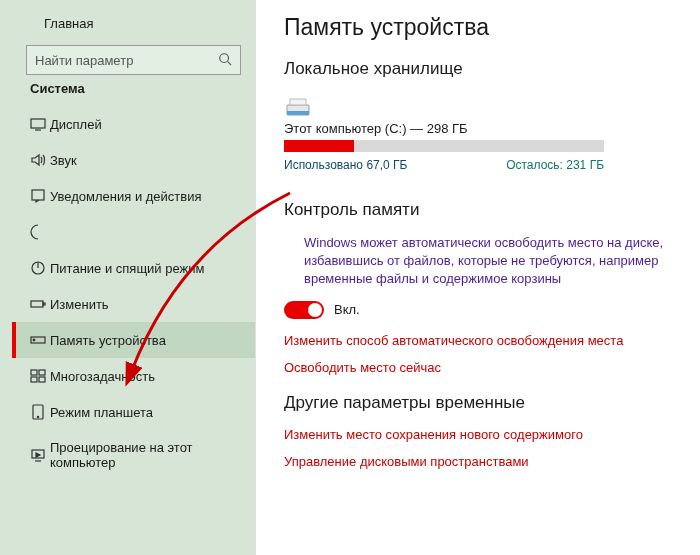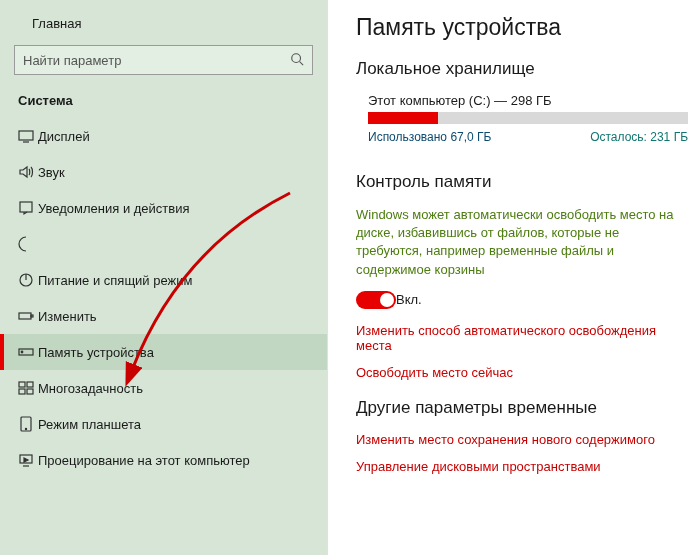--- a/index.html
+++ b/index.html
@@ -7,35 +7,36 @@
     font-family: "Segoe UI", Tahoma, sans-serif;
     font-size: 13px;
     color: #1a1a1a;
     background: #fff;
     width: 700px;
     height: 555px;
     display: flex;
     overflow: hidden;
   }
   .sidebar {
-    width: 328px;
+    width: 256px;
     background: #d6e5d6;
     border-right: 1px solid #e0e0e0;
     padding-top: 10px;
     position: relative;
+    padding-left: 12px;
   }
   .home-row {
     display: flex;
     align-items: center;
     gap: 14px;
     padding: 6px 18px 10px 18px;
     font-size: 13px;
   }
   .searchbox {
-    margin: 4px 14px 14px 14px;
+    margin: 4px 14px 2px 14px;
     height: 30px;
     border: 1px solid #9a9a9a;
     background: #e3efe3;
     display: flex;
     align-items: center;
     padding: 0 8px;
     justify-content: space-between;
   }
   .searchbox span.ph { color: #555; font-size: 13px; }
   .section-title {
@@ -64,42 +65,42 @@
   }
   .nav-item .ico { width: 16px; display: flex; justify-content: center; color: #333; }
   .nav-item .ico svg { width: 16px; height: 16px; }
   .content {
     flex: 1;
     padding: 14px 18px 0 28px;
     overflow: hidden;
   }
   h1.page-title { font-size: 23px; font-weight: 400; margin-bottom: 18px; }
   h2.sub { font-size: 17px; font-weight: 400; margin-bottom: 14px; }
-  .drive-block { display: flex; gap: 12px; margin-bottom: 28px; }
+  .drive-block { display: flex; gap: 0; margin-bottom: 28px; flex-direction: column; }
   .drive-icon { width: 28px; height: 28px; }
   .drive-info { flex: 1; }
   .drive-name { font-size: 13px; margin-bottom: 4px; }
   .bar {
     height: 12px;
     width: 320px;
     background: #d9d9d9;
     position: relative;
     margin-bottom: 6px;
   }
   .bar-fill {
     position: absolute;
     left: 0; top: 0; bottom: 0;
     width: 22%;
     background: #e60000;
   }
   .drive-stats { display: flex; justify-content: space-between; width: 320px; font-size: 12px; }
   .used { color: #0c4a6e; }
   .remain { color: #0f766e; }
-  .desc { font-size: 13px; color: #4d7c0f; line-height: 1.4; margin-bottom: 12px; max-width: 380px; }
-  .toggle-row { display: flex; align-items: center; margin-bottom: 14px; }
+  .desc { font-size: 13px; color: #4c1d95; line-height: 1.4; margin-bottom: 12px; max-width: 380px; margin-left: 20px; }
+  .toggle-row { display: flex; align-items: center; gap: 10px; margin-bottom: 14px; }
   .toggle {
     width: 40px; height: 18px; border-radius: 10px;
     background: #e60000; position: relative;
   }
   .toggle::after {
     content: ""; position: absolute; right: 2px; top: 2px;
     width: 14px; height: 14px; border-radius: 50%; background: #fff;
   }
   .link { color: #c80000; font-size: 13px; margin-bottom: 12px; display: block; cursor: pointer; }
   h2.other { margin-top: 18px; }

